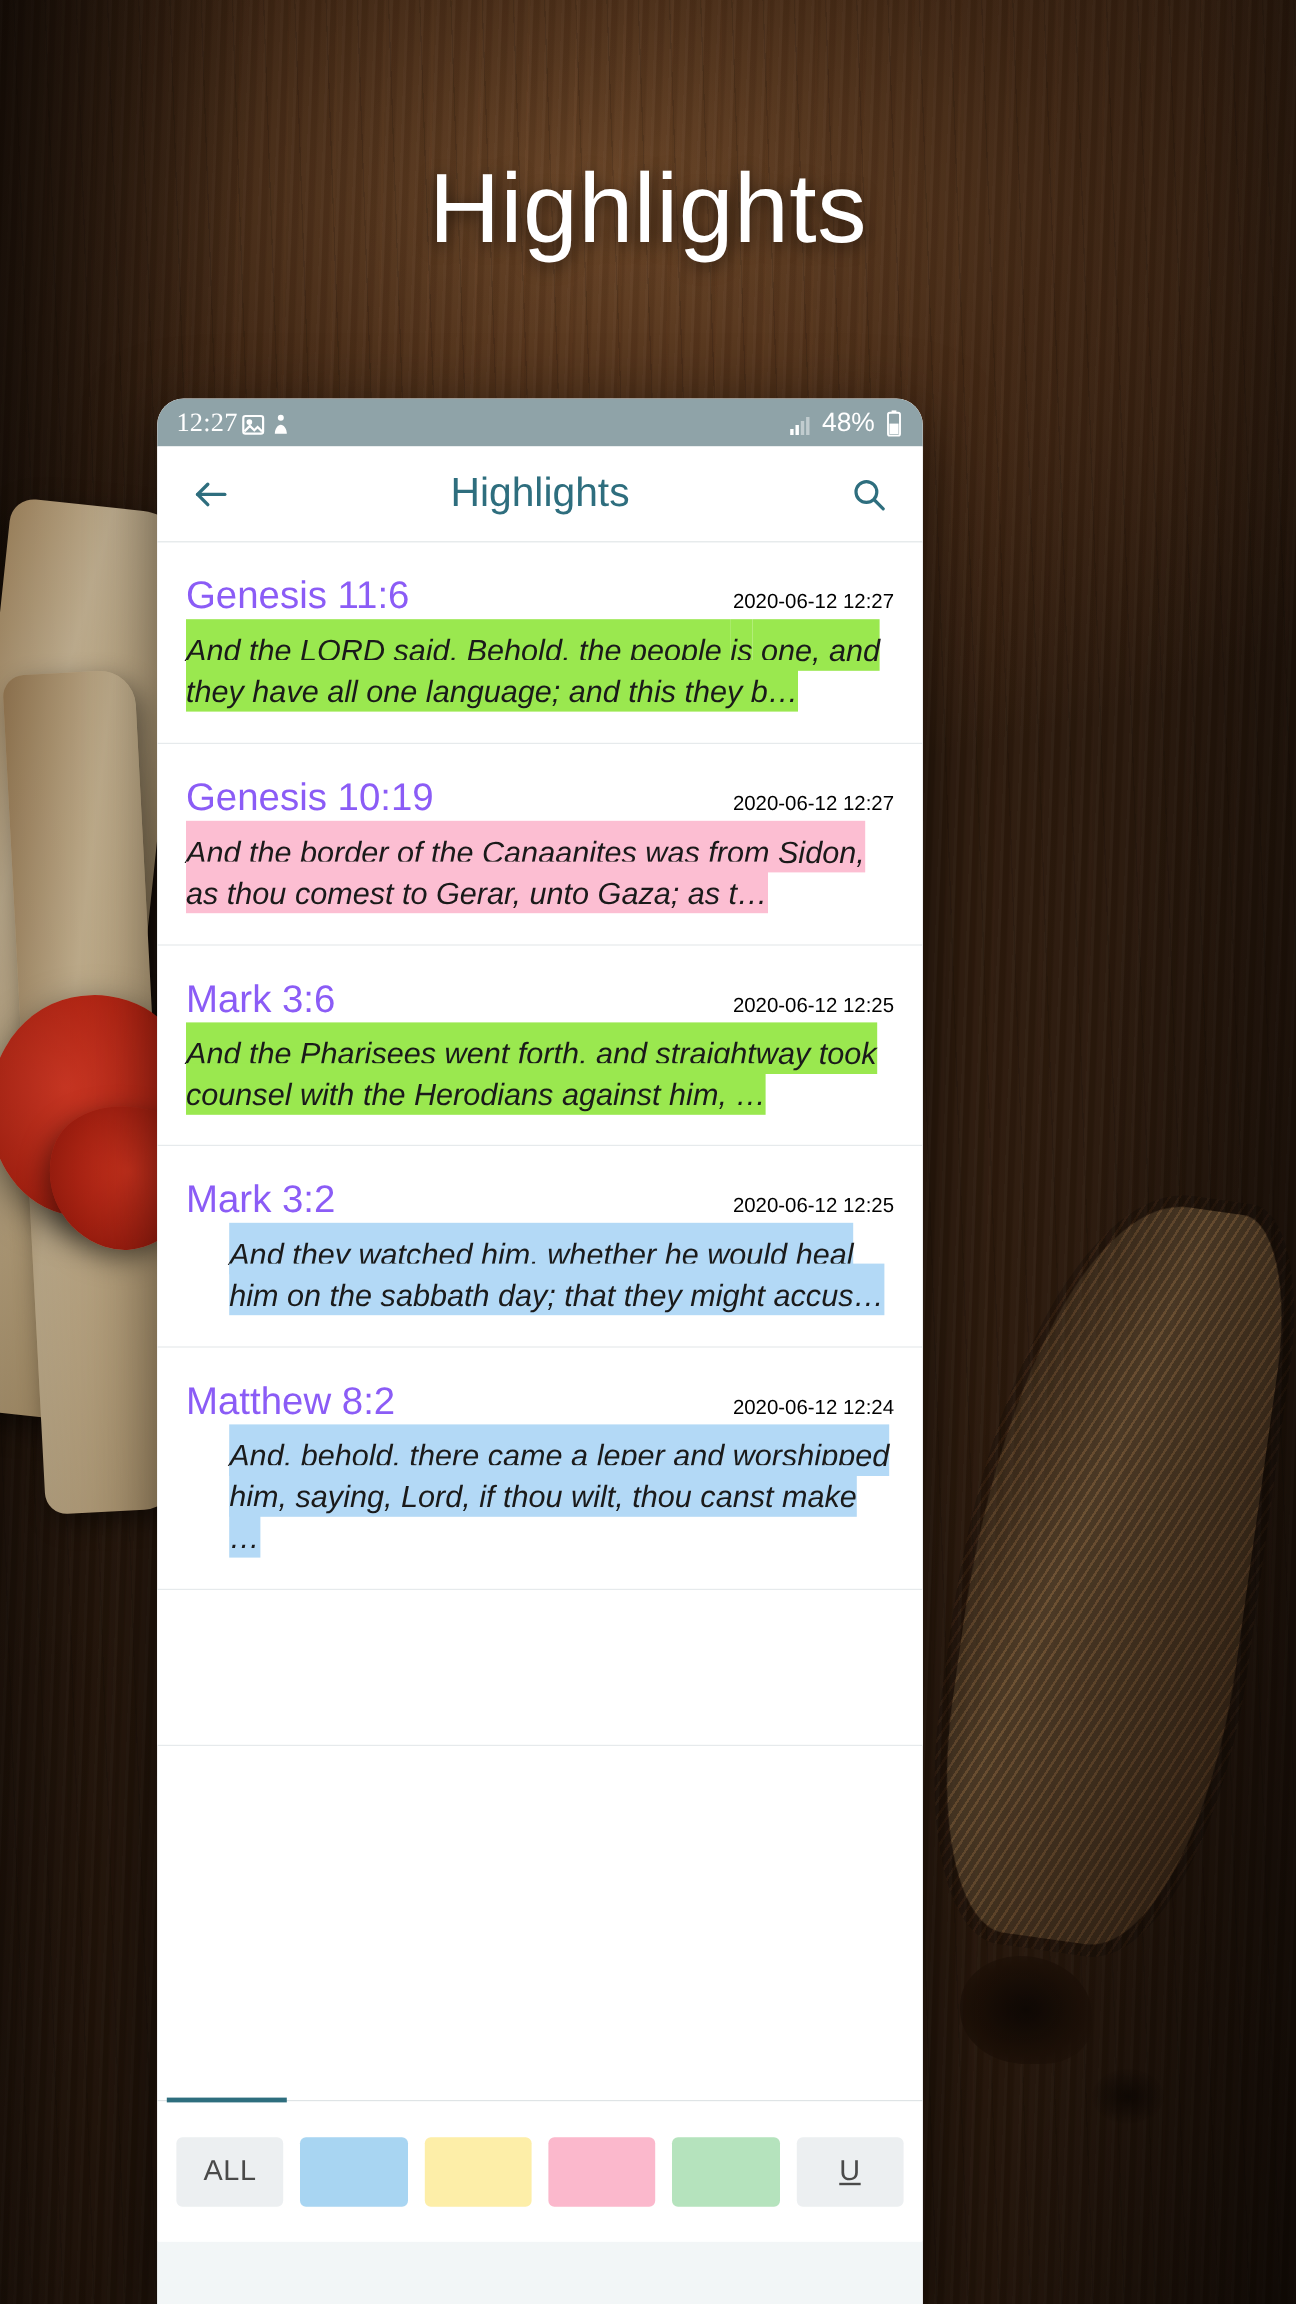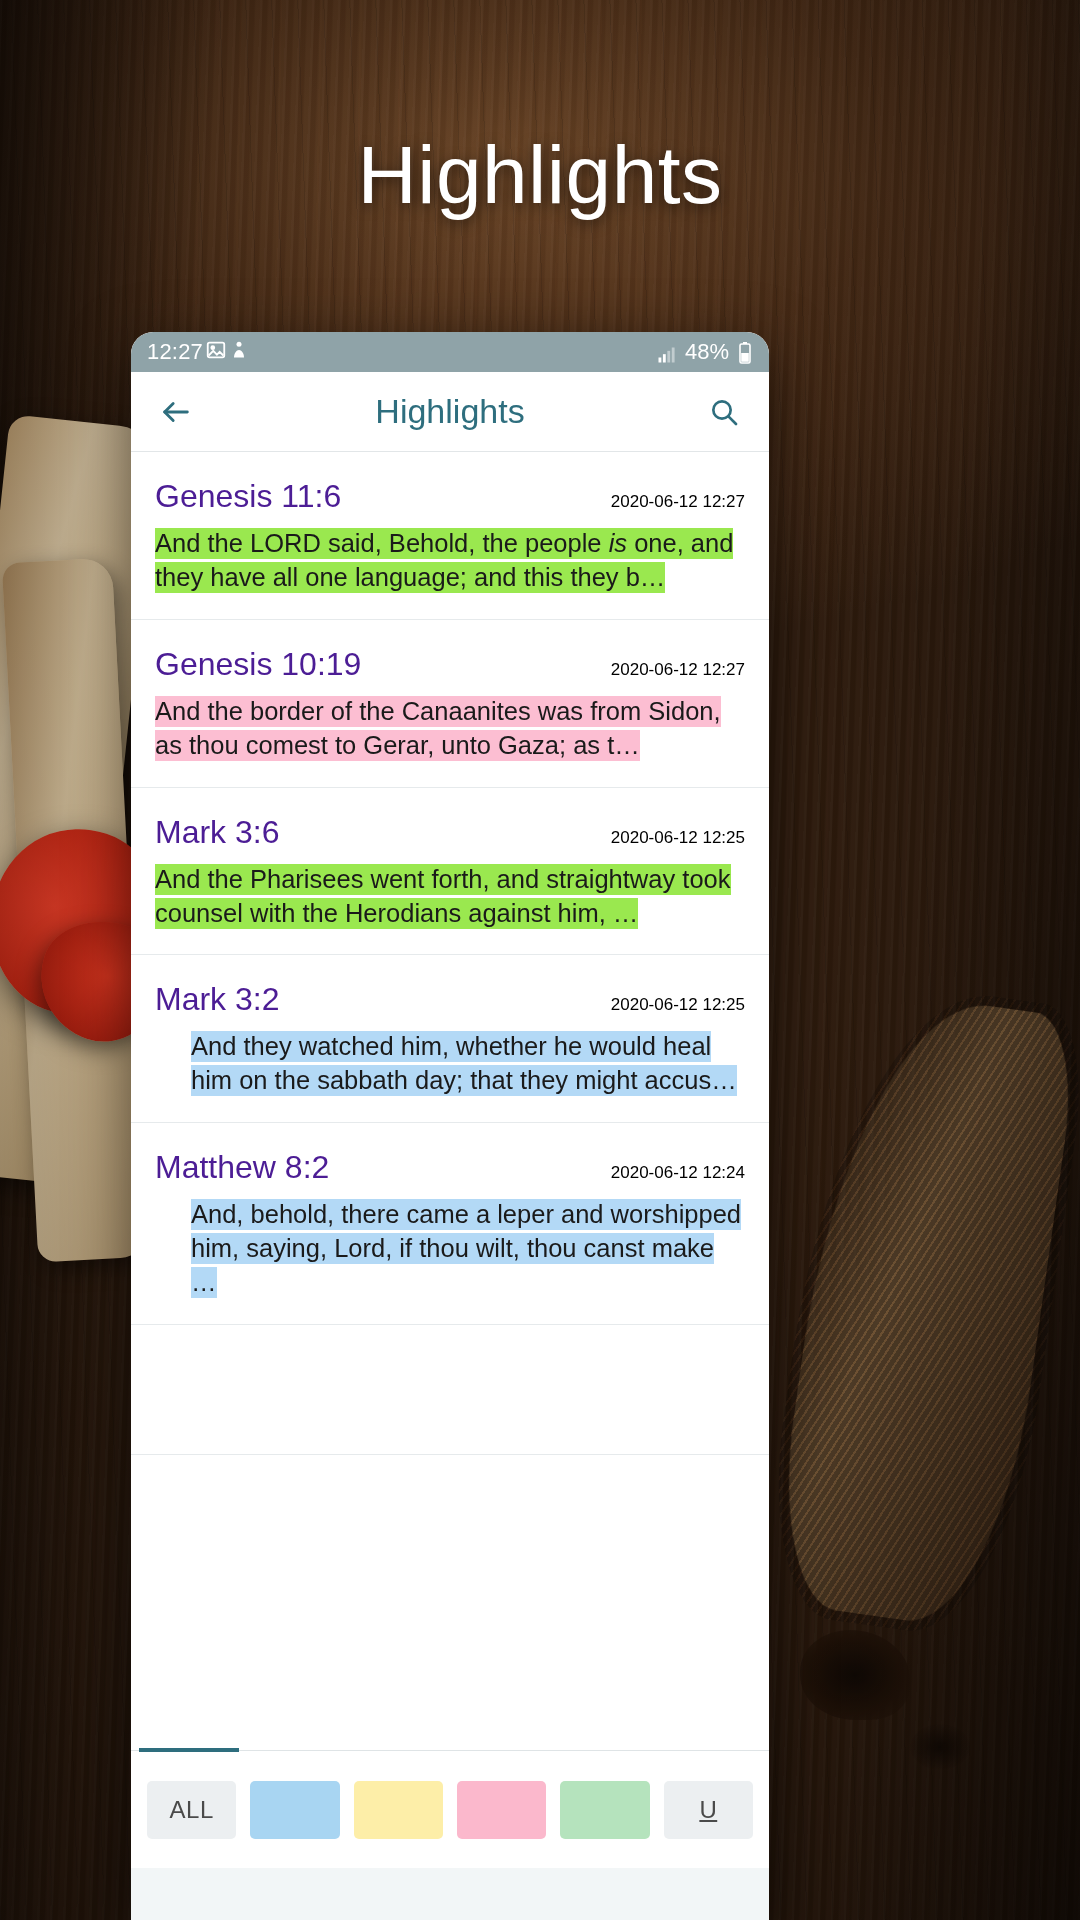--- a/index.html
+++ b/index.html
@@ -123,21 +123,21 @@
   
   .statusbar {
     height: 40px; flex: none;
     background: #8fa3a8;
     color: #ffffff;
     display: flex; align-items: center;
     padding: 0 16px;
     font-size: 21px;
     border-radius: 22px 22px 0 0;
   }
-  .sb-left { display: flex; align-items: flex-start; gap: 2px; }
+  .sb-left { display: flex; align-items: flex-end; gap: 2px; font-family: Liberation Serif, serif; }
   .sb-time { font-size: 22px; letter-spacing: .2px; }
   .sb-icon { display: inline-flex; align-items: center; }
   .sb-right { margin-left: auto; display: flex; align-items: flex-end; gap: 8px; }
   .sb-batt-text { font-size: 22px; }
 
   
   .appbar {
     height: 80px; flex: none;
     display: flex; align-items: center;
     padding: 0 22px;
@@ -166,31 +166,32 @@
   }
   .item {
     padding: 26px 24px 24px 24px;
     border-bottom: 1px solid #e6eaec;
   }
   .item-head {
     display: flex; align-items: baseline;
     margin-bottom: 12px;
   }
   .ref {
-    font-size: 32px; color: #4c1d95; font-weight: 400;
+    font-size: 32px; color: #8b5cf6; font-weight: 400;
   }
   .stamp {
     margin-left: auto; font-size: 17px; color: #000000;
   }
   .verse {
     font-size: 25.5px; line-height: 1.33; color: #1a1a1a;
   }
   .verse span.hl {
-    padding: 1px 0 2px 0;
+    padding: 13px 0 2px 0;
     box-decoration-break: clone;
+    font-style: italic;
     -webkit-box-decoration-break: clone;
   }
   .hl-green  { background: #9ae84f; }
   .hl-pink   { background: #fcbed2; }
   .hl-blue   { background: #b3d9f6; margin-left: 36px; }
   .italic { font-style: italic; }
 
   .spacer-item { height: 130px; border-bottom: 1px solid #e6eaec; background: #fff; }
 
   

